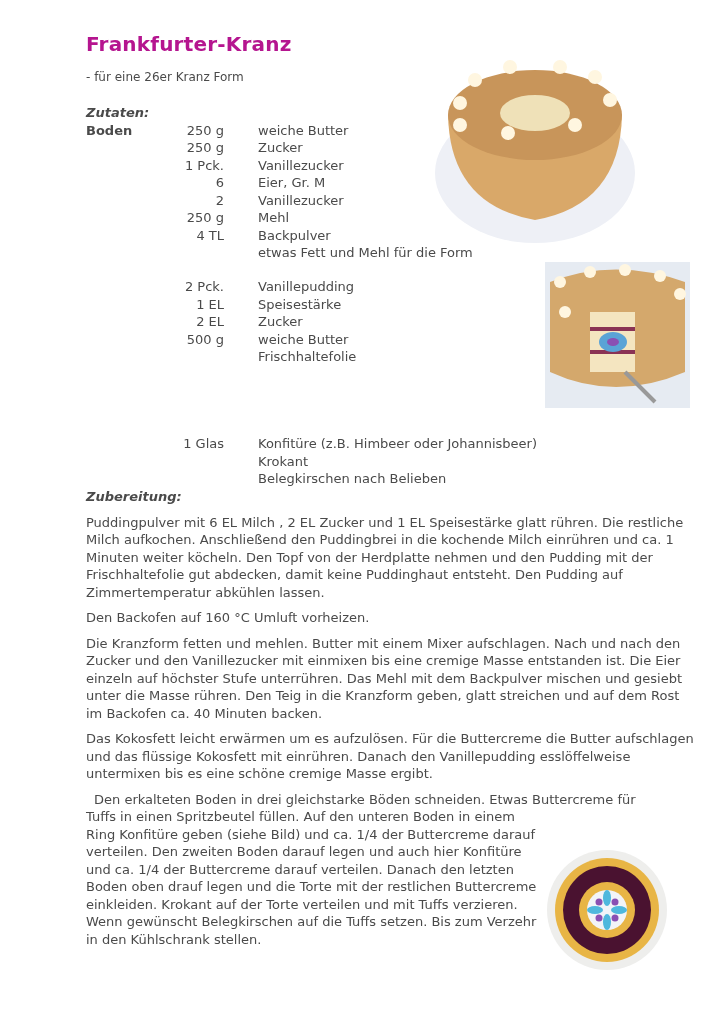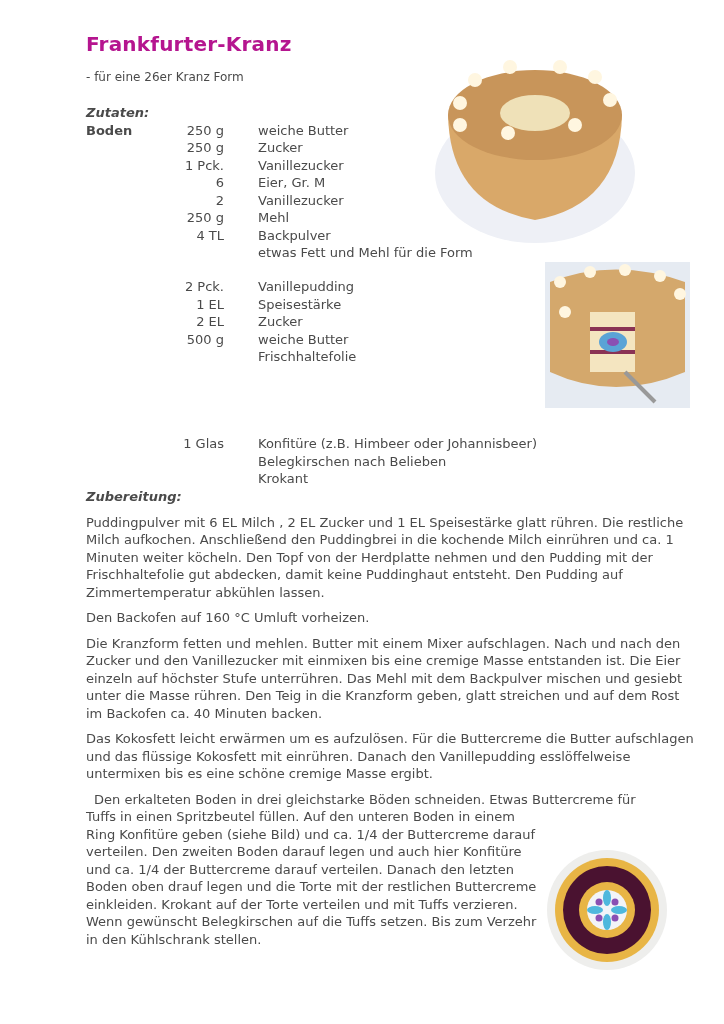--- a/index.html
+++ b/index.html
@@ -102,26 +102,26 @@
 <div class="ing" style="top:418px;margin-top:17px;">
   <div id="extras">
       <div class="ing-row">
         <span class="ing-group"></span>
         <span class="ing-qty">1 Glas</span>
         <span class="ing-name">Konfitüre (z.B. Himbeer oder Johannisbeer)</span>
       </div>
       <div class="ing-row">
         <span class="ing-group"></span>
         <span class="ing-qty"></span>
-        <span class="ing-name">Belegkirschen nach Belieben</span>
+        <span class="ing-name">Krokant</span>
       </div>
       <div class="ing-row">
         <span class="ing-group"></span>
         <span class="ing-qty"></span>
-        <span class="ing-name">Krokant</span>
+        <span class="ing-name">Belegkirschen nach Belieben</span>
       </div>
     </div>
 </div>
 
 <div class="prep">
   <div class="section-head">Zubereitung:</div>
   <p>Puddingpulver mit 6 EL Milch , 2 EL Zucker und 1 EL Speisestärke glatt rühren. Die restliche Milch aufkochen. Anschließend den Puddingbrei in die kochende Milch einrühren und ca. 1 Minuten weiter köcheln. Den Topf von der Herdplatte nehmen und den Pudding mit der Frischhaltefolie gut abdecken, damit keine Puddinghaut entsteht. Den Pudding auf Zimmertemperatur abkühlen lassen.</p>
   <p>Den Backofen auf 160 °C Umluft vorheizen.</p>
   <p>Die Kranzform fetten und mehlen. Butter mit einem Mixer aufschlagen. Nach und nach den Zucker und den Vanillezucker mit einmixen bis eine cremige Masse entstanden ist. Die Eier einzeln auf höchster Stufe unterrühren. Das Mehl mit dem Backpulver mischen und gesiebt unter die Masse rühren. Den Teig in die Kranzform geben, glatt streichen und auf dem Rost im Backofen ca. 40 Minuten backen.</p>
   <p>Das Kokosfett leicht erwärmen um es aufzulösen. Für die Buttercreme die Butter aufschlagen und das flüssige Kokosfett mit einrühren. Danach den Vanillepudding esslöffelweise untermixen bis es eine schöne cremige Masse ergibt.</p>

